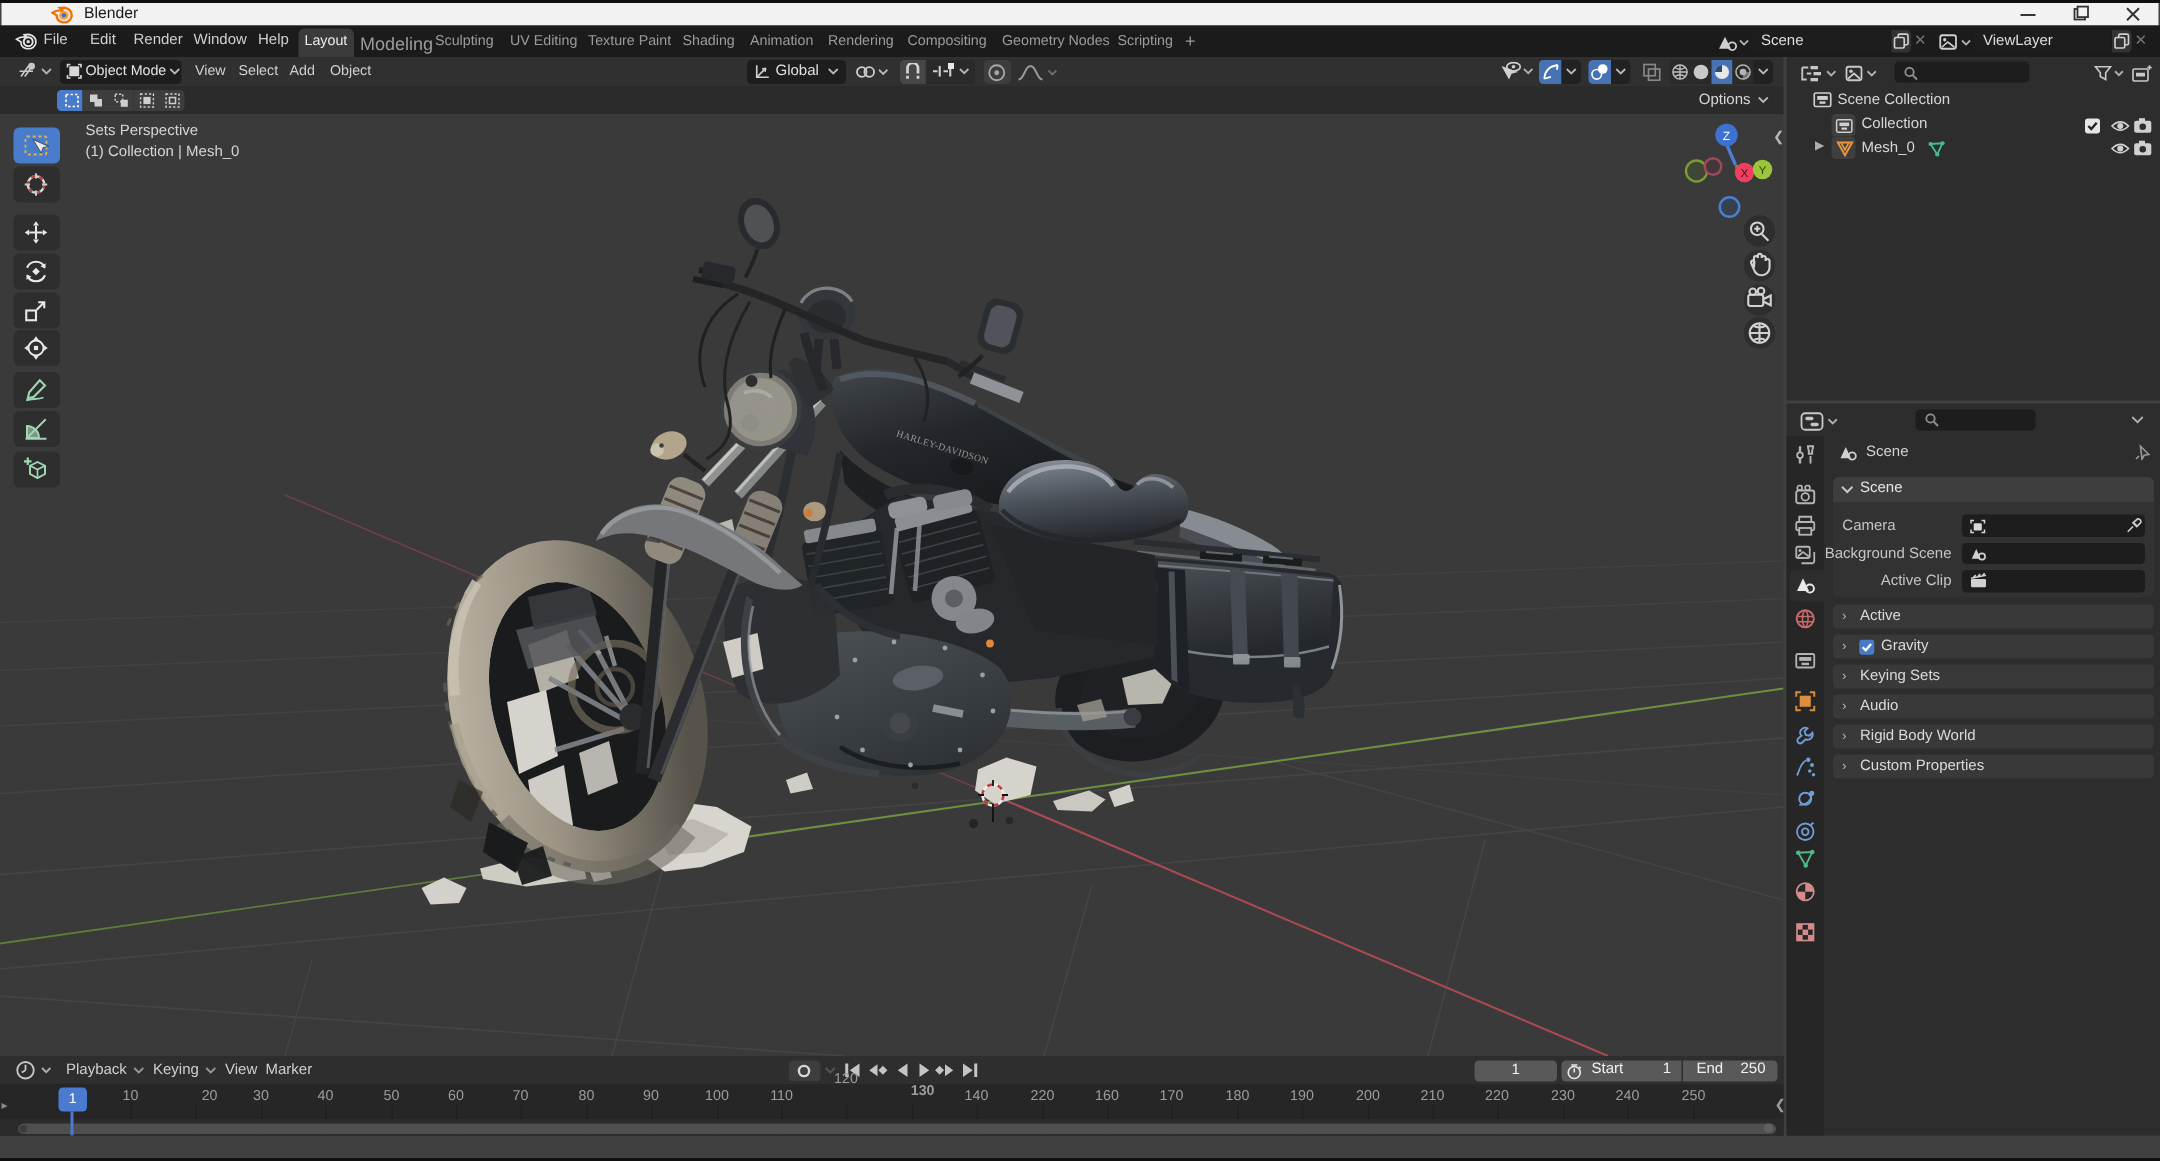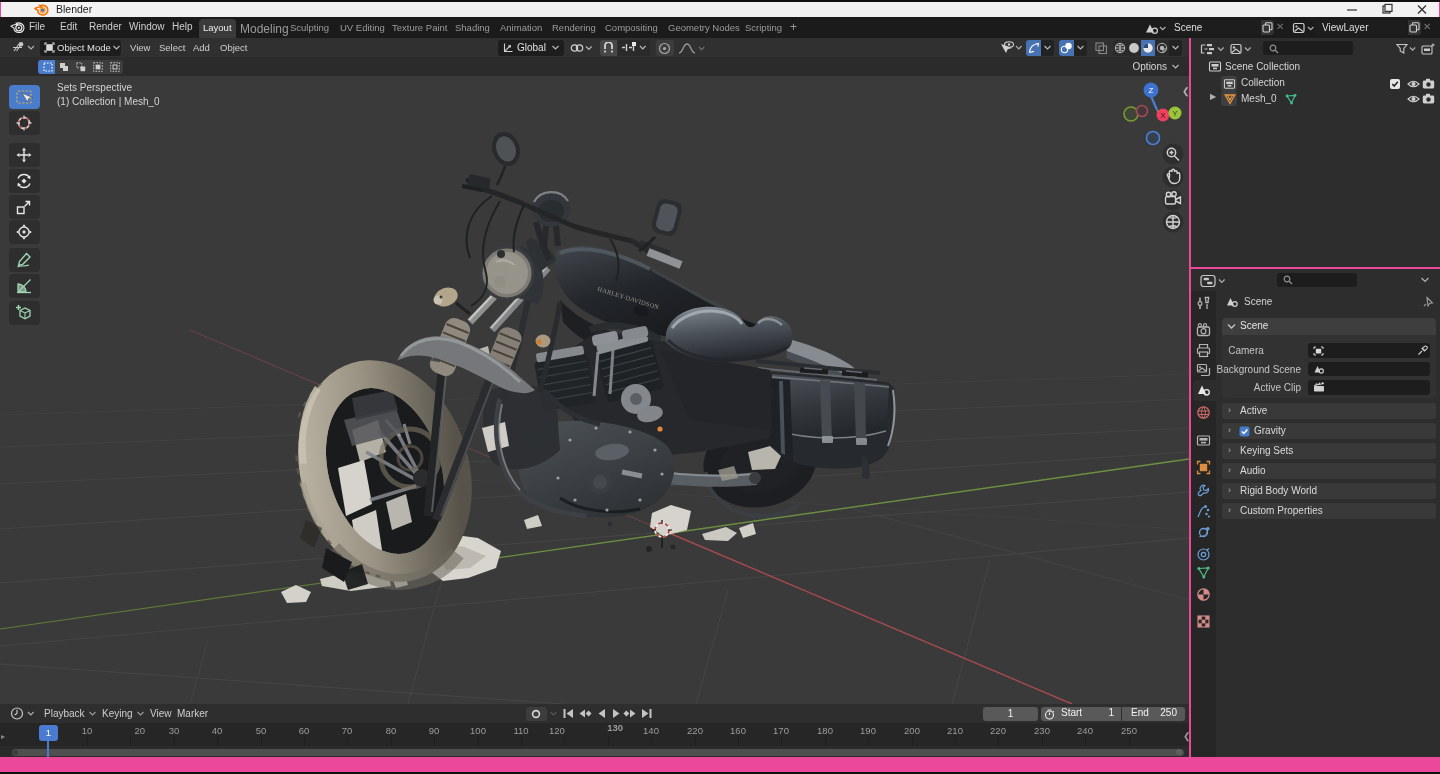--- a/index.html
+++ b/index.html
@@ -1,18 +1,18 @@
 <!DOCTYPE html>
 <html><head>
 <meta charset="utf-8">
 <style>
   html,body{margin:0;padding:0;background:#000;}
   *{box-sizing:border-box;}
   #win{position:relative;width:1440px;height:774px;overflow:hidden;transform:translateZ(0);
-       font-family:"Liberation Sans",sans-serif;background:#ec4899;}
+       font-family:"Liberation Sans",sans-serif;background:#404040;}
   .abs{position:absolute;}
   .txt{color:#cfcfcf;font-size:10px;}
   .field{background:#1d1d1d;border-radius:3px;}
 </style>
 </head>
 <body>
 <div id="win">
 
   <div class="abs" style="left:0;top:0;width:1440px;height:2px;background:#101010;"></div>
   <div id="titlebar" class="abs" style="left:1px;top:2px;width:1438px;height:15px;background:#f2f2f2;">
@@ -671,21 +671,21 @@
     <div class="abs" style="left:332px;top:20.5px;width:30px;text-align:center;font-size:9.5px;color:#9d9d9d;">70</div>
     <div class="abs" style="left:347px;top:33px;width:1px;height:20px;background:#1e1e1e;"></div>
     <div class="abs" style="left:376px;top:20.5px;width:30px;text-align:center;font-size:9.5px;color:#9d9d9d;">80</div>
     <div class="abs" style="left:391px;top:33px;width:1px;height:20px;background:#1e1e1e;"></div>
     <div class="abs" style="left:419px;top:20.5px;width:30px;text-align:center;font-size:9.5px;color:#9d9d9d;">90</div>
     <div class="abs" style="left:434px;top:33px;width:1px;height:20px;background:#1e1e1e;"></div>
     <div class="abs" style="left:463px;top:20.5px;width:30px;text-align:center;font-size:9.5px;color:#9d9d9d;">100</div>
     <div class="abs" style="left:478px;top:33px;width:1px;height:20px;background:#1e1e1e;"></div>
     <div class="abs" style="left:506px;top:20.5px;width:30px;text-align:center;font-size:9.5px;color:#9d9d9d;">110</div>
     <div class="abs" style="left:521px;top:33px;width:1px;height:20px;background:#1e1e1e;"></div>
-    <div class="abs" style="left:549px;top:21px;width:30px;text-align:left;font-size:9.5px;color:#9d9d9d;">120</div>
+    <div class="abs" style="left:549px;top:10px;width:30px;text-align:center;font-size:9.5px;color:#9d9d9d;">120</div>
     <div class="abs" style="left:564px;top:33px;width:1px;height:20px;background:#1e1e1e;"></div>
     <div class="abs" style="left:593px;top:18px;width:30px;text-align:right;font-size:9.5px;color:#9d9d9d;font-weight:bold;">130</div>
     <div class="abs" style="left:608px;top:33px;width:1px;height:20px;background:#1e1e1e;"></div>
     <div class="abs" style="left:636px;top:20.5px;width:30px;text-align:center;font-size:9.5px;color:#9d9d9d;">140</div>
     <div class="abs" style="left:651px;top:33px;width:1px;height:20px;background:#1e1e1e;"></div>
     <div class="abs" style="left:680px;top:20.5px;width:30px;text-align:center;font-size:9.5px;color:#9d9d9d;">220</div>
     <div class="abs" style="left:695px;top:33px;width:1px;height:20px;background:#1e1e1e;"></div>
     <div class="abs" style="left:723px;top:20.5px;width:30px;text-align:center;font-size:9.5px;color:#9d9d9d;">160</div>
     <div class="abs" style="left:738px;top:33px;width:1px;height:20px;background:#1e1e1e;"></div>
     <div class="abs" style="left:766px;top:20.5px;width:30px;text-align:center;font-size:9.5px;color:#9d9d9d;">170</div>

